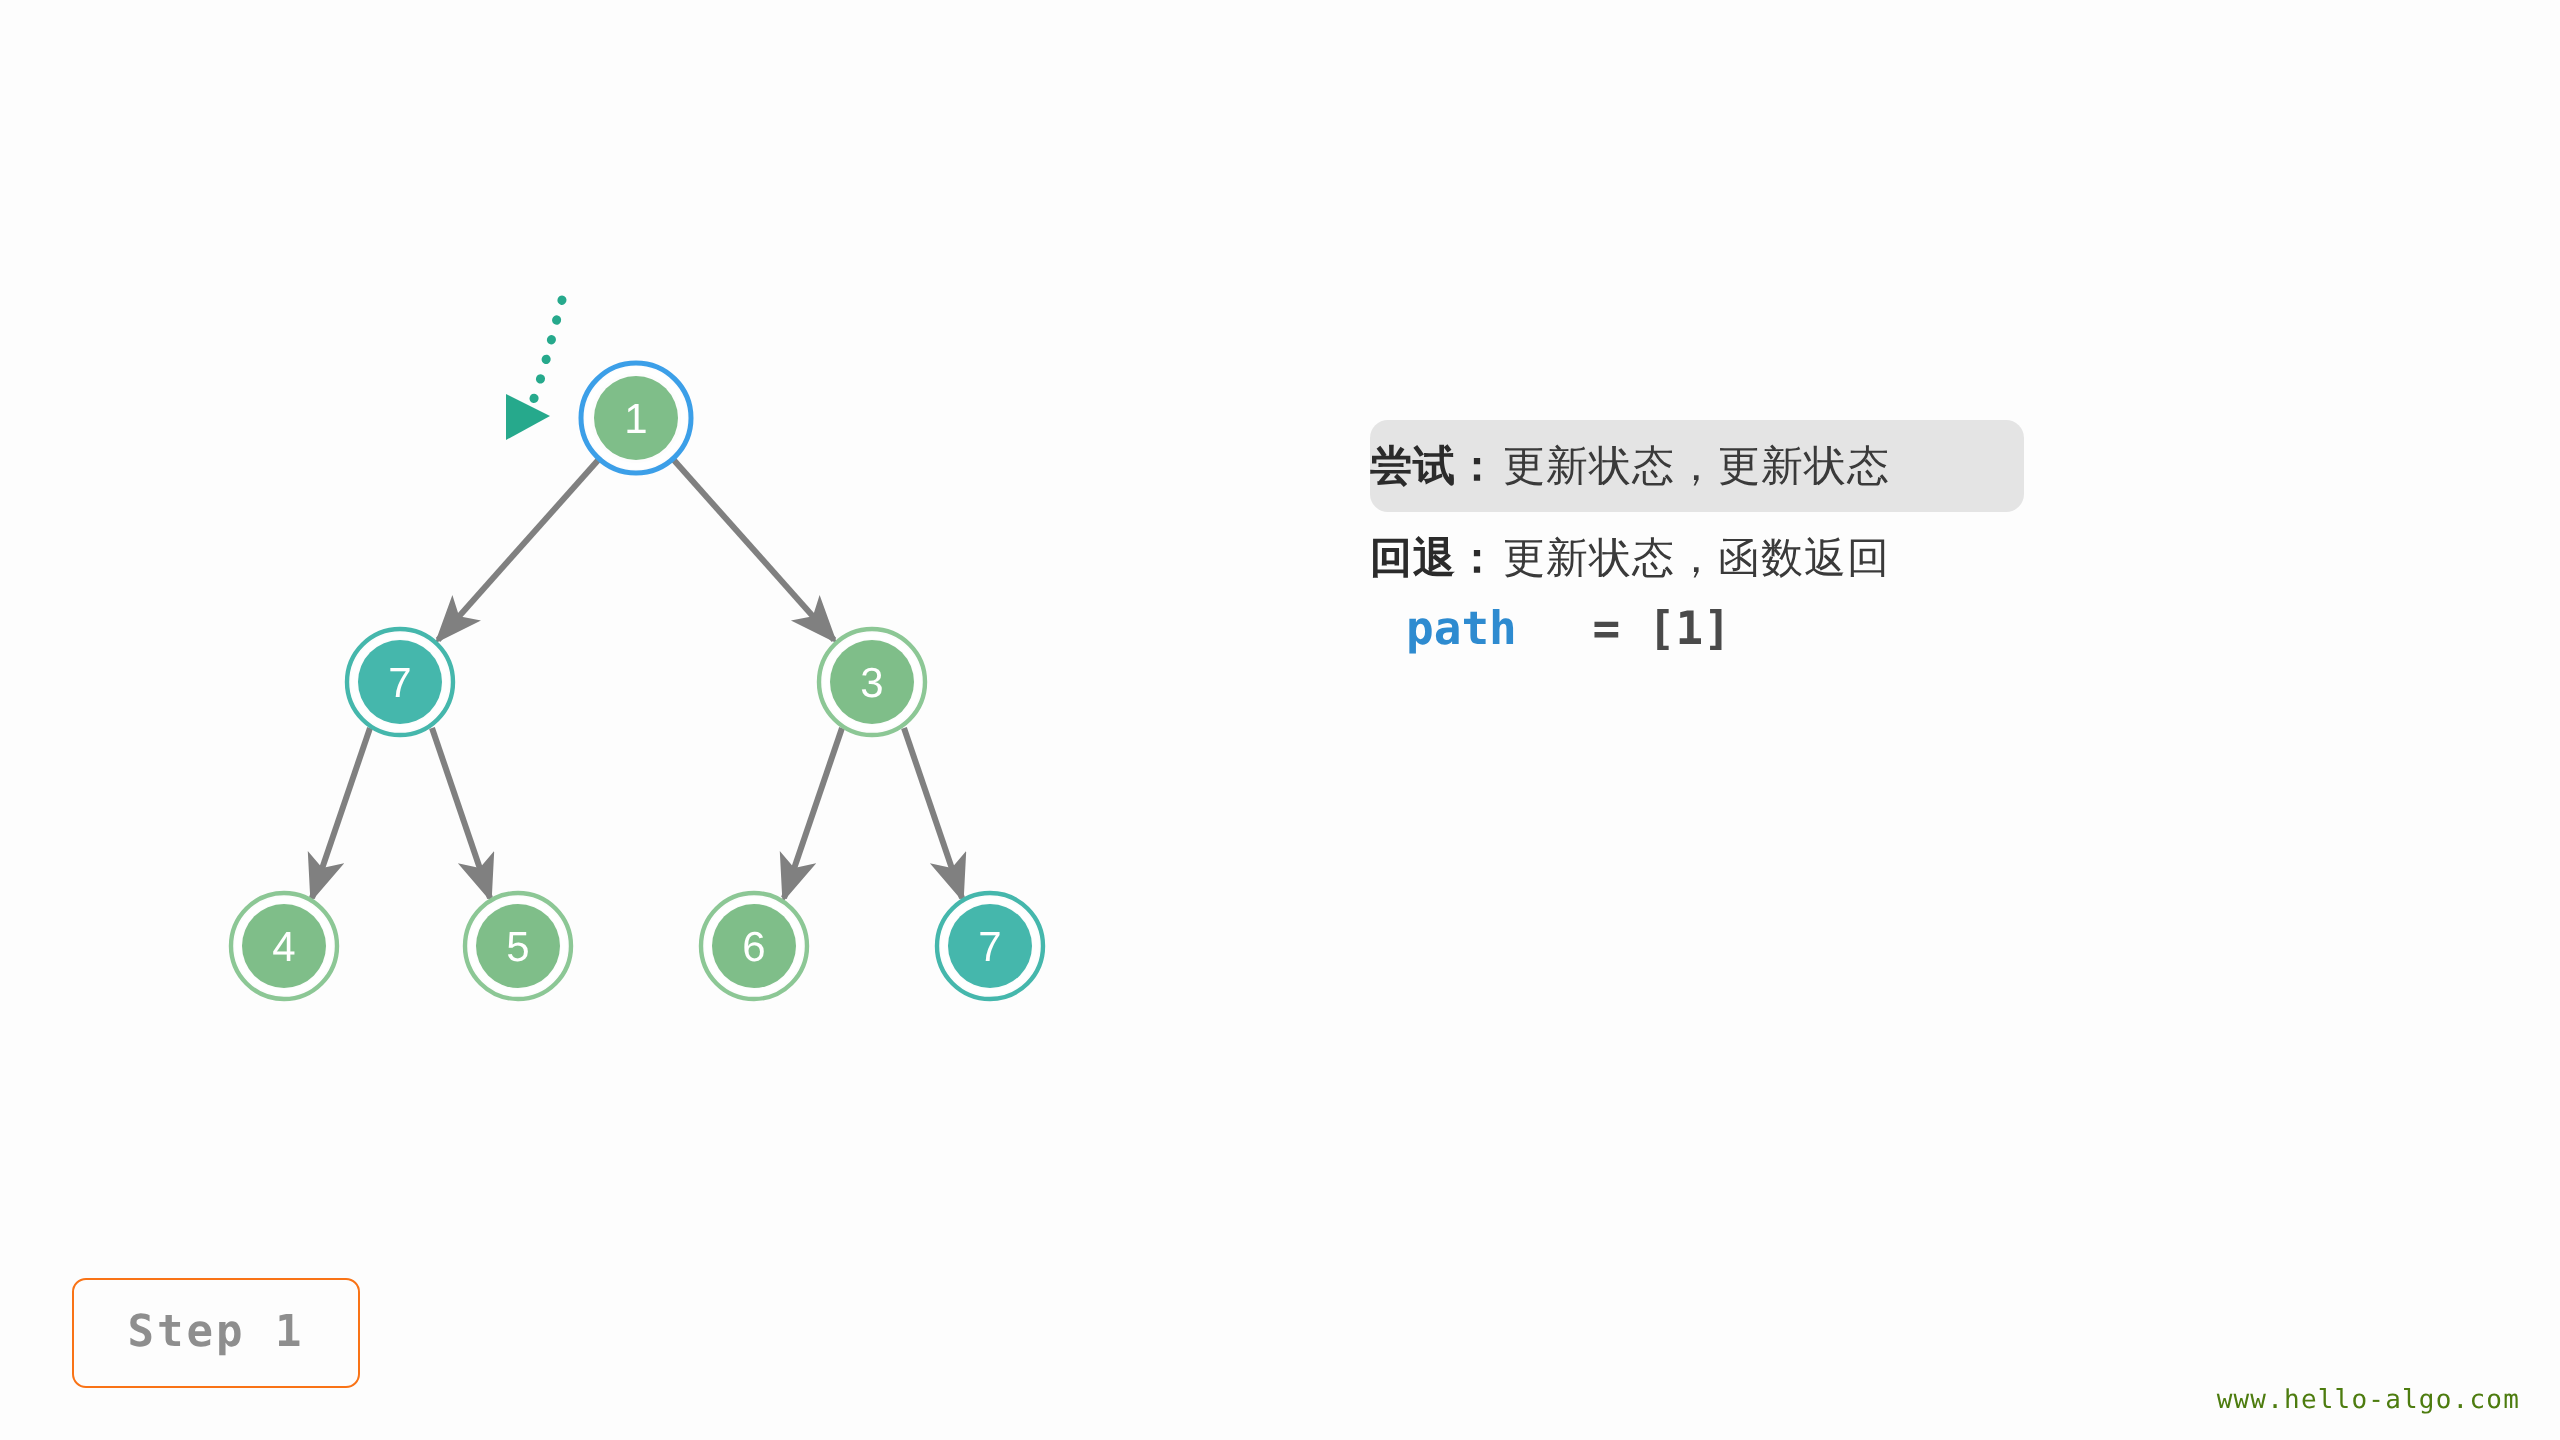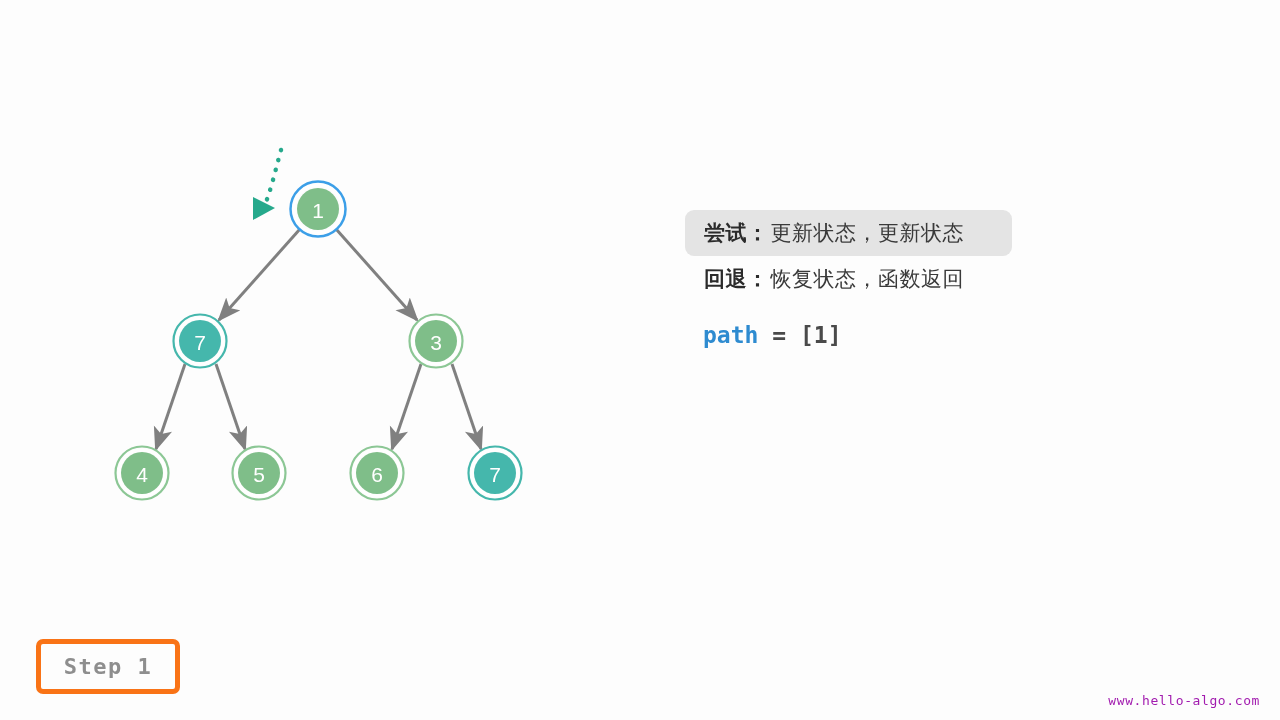--- a/index.html
+++ b/index.html
@@ -40,21 +40,21 @@
   #info-panel {
     position: absolute;
     left: 685px;
     top: 210px;
     width: 560px;
   }
   .info-row {
     height: 46px;
     display: flex;
     align-items: center;
-    padding-left: 19px;
+    padding-left: 0;
     box-sizing: border-box;
     font-size: 21px;
     color: #333333;
     font-family: "Liberation Sans", "DejaVu Sans", sans-serif;
     letter-spacing: 0.5px;
   }
   .info-row.highlight {
     background: #e4e4e4;
     border-radius: 9px;
     width: 327px;
@@ -64,64 +64,65 @@
     color: #2b2b2b;
     margin-right: 2px;
   }
   .info-row .body {
     color: #3a3a3a;
   }
 
   .code-row {
     height: 46px;
     display: flex;
-    align-items: flex-end;
+    align-items: flex-start;
     padding-left: 18px;
     box-sizing: border-box;
     font-family: "DejaVu Sans Mono", "Liberation Mono", monospace;
     font-size: 23px;
     font-weight: bold;
     color: #3f3f3f;
     white-space: pre;
+    gap: 24px;
   }
   .code-row .var-path { color: #2e8bd0; }
   .code-row .var-res  { color: #2e9e8f; }
   .code-row .rest     { color: #4a4a4a; font-weight: bold; }
 
   #code-gap { height: 72px; }
 
   
   #step-badge {
     position: absolute;
     left: 36px;
     top: 639px;
     width: 144px;
     height: 55px;
-    border: 5px solid #f97316;
+    border: 1px solid #f97316;
     border-radius: 7px;
     background: #fdfdfd;
     display: flex;
     align-items: center;
     justify-content: center;
     font-family: "DejaVu Sans Mono", "Liberation Mono", monospace;
     font-size: 22px;
     font-weight: bold;
     color: #8e8e8e;
     letter-spacing: 1.5px;
     box-sizing: border-box;
   }
 
   
   #watermark {
     position: absolute;
     right: 20px;
     bottom: 12px;
     font-family: "DejaVu Sans Mono", "Liberation Mono", monospace;
     font-size: 13px;
-    color: #a21caf;
+    color: #4d7c0f;
     letter-spacing: 0.6px;
   }
 </style>
 </head>
 <body>
 
 <div id="stage">
 
   <svg id="tree-svg" viewBox="0 0 640 720">
     <defs>
@@ -196,21 +197,21 @@
 
   <div id="info-panel">
 
     <div class="info-row highlight">
       <span class="kw">尝试：</span>
       <span class="body">更新状态，更新状态</span>
     </div>
 
     <div class="info-row">
       <span class="kw">回退：</span>
-      <span class="body">恢复状态，函数返回</span>
+      <span class="body">更新状态，函数返回</span>
     </div>
 
     <div class="code-row">
       <span class="var-path">path</span>
       <span class="rest"> = [1]</span>
     </div>
 
     <div id="code-gap"></div>
 
 

